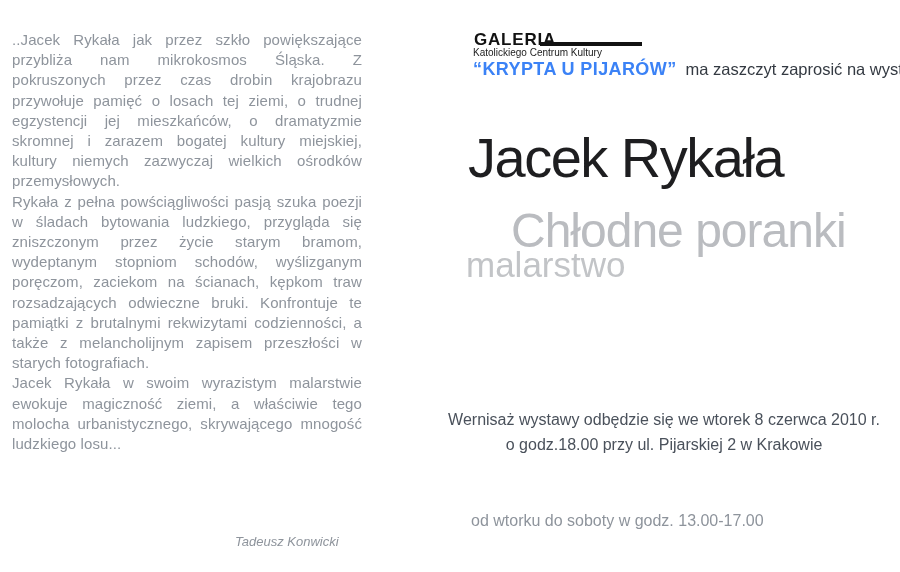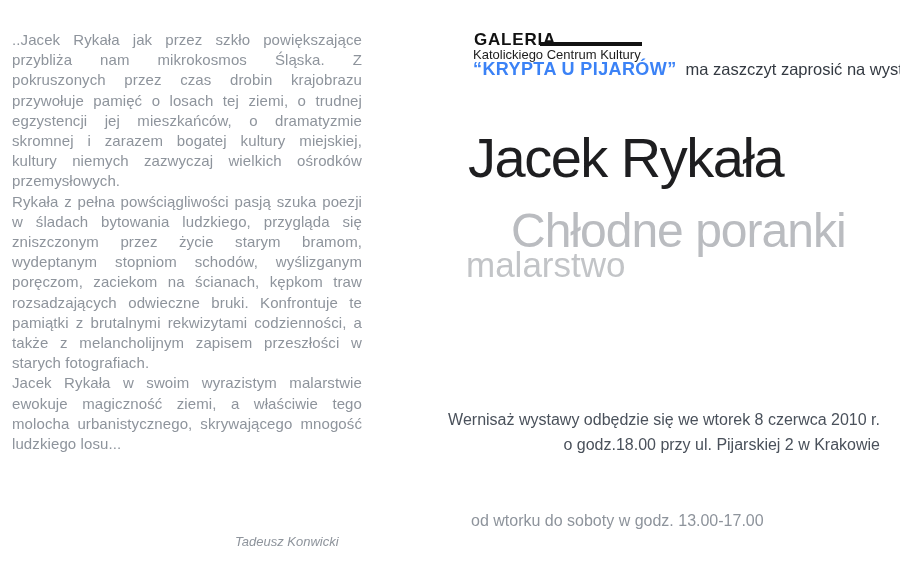--- a/index.html
+++ b/index.html
@@ -50,21 +50,21 @@
     left: 540px;
     top: 42px;
     width: 102px;
     height: 3.5px;
     background: #121212;
   }
   .galeria-sub {
     position: absolute;
     left: 473px;
     top: 47px;
-    font-size: 13px;
+    font-size: 10px;
     color: #1c1c1c;
   }
   .krypta-row {
     position: absolute;
     left: 473px;
     top: 59px;
     white-space: nowrap;
   }
   .krypta-venue {
     font-size: 18px;
@@ -106,21 +106,21 @@
     font-size: 35px;
     line-height: 1;
     color: #c2c4c7;
   }
 
   
   .vernissage {
     position: absolute;
     right: 20px;
     top: 407px;
-    text-align: right;
+    text-align: center;
     font-size: 16px;
     line-height: 25px;
     color: #4a515b;
   }
   .opening-hours {
     position: absolute;
     left: 471px;
     top: 509px;
     text-align: left;
     font-size: 16px;

